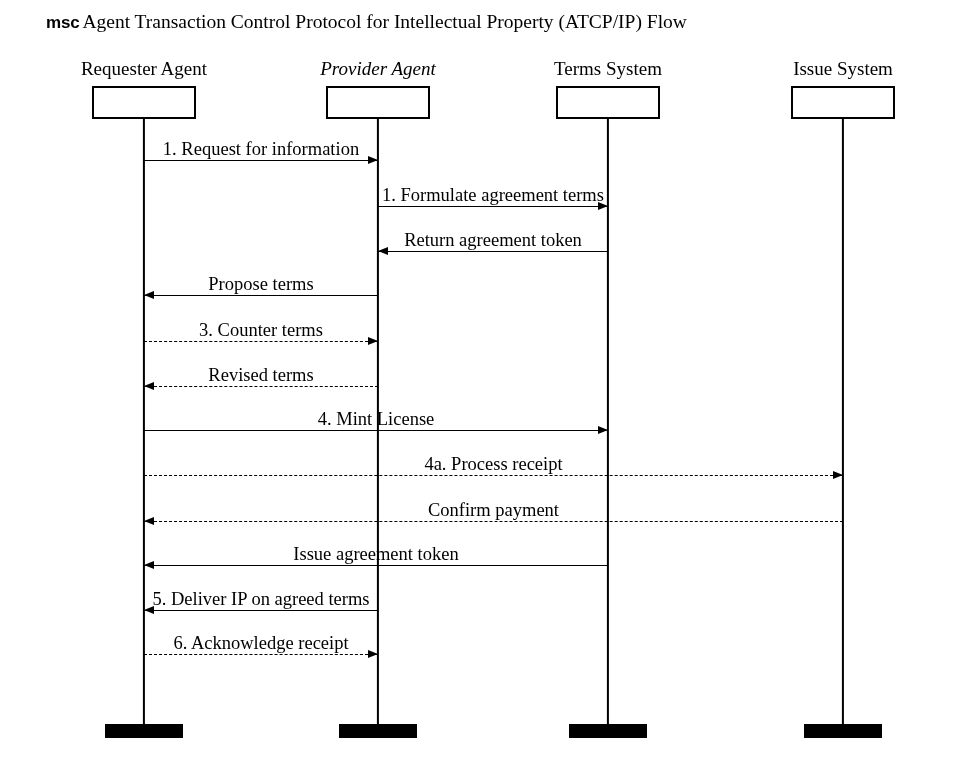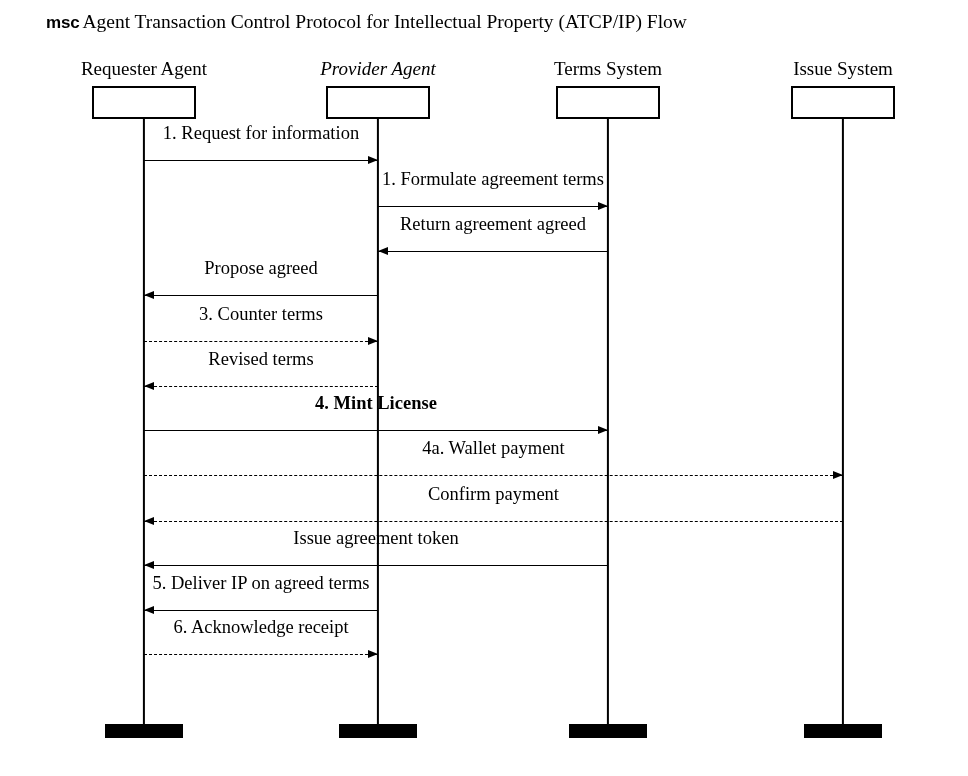--- a/index.html
+++ b/index.html
@@ -104,21 +104,21 @@
     border-top: 4.6px solid transparent;
     border-bottom: 4.6px solid transparent;
     border-right: 10px solid #000;
   }
   .msg-label {
     position: absolute;
     transform: translateX(-50%);
     white-space: nowrap;
     font-size: 18.5px;
     line-height: 21px;
-    bottom: 16px;
+    bottom: 0;
     color: #000;
   }
 </style>
 </head>
 <body>
 
 <div id="msc-root">
 
   <div id="diagram-title">
     <span class="msc-kw">msc</span><span class="title-text">Agent Transaction Control Protocol for Intellectual Property (ATCP/IP) Flow</span>
@@ -149,46 +149,46 @@
         <div class="msg-label" style="left: 117px;">1.  Request for information</div>
       </div>
       <div class="message" style="left: 378px; top: 206px; width: 230px;">
         <div class="msg-line" style="width: 230px;"></div>
         <div class="msg-head right" style="left: 220px;"></div>
         <div class="msg-label" style="left: 115px;">1.  Formulate agreement terms</div>
       </div>
       <div class="message" style="left: 378px; top: 251px; width: 230px;">
         <div class="msg-line" style="width: 230px;"></div>
         <div class="msg-head left" style="left: 0px;"></div>
-        <div class="msg-label" style="left: 115px;">Return agreement agreed</div>
+        <div class="msg-label" style="left: 115px;">Return agreement token</div>
       </div>
       <div class="message" style="left: 144px; top: 295px; width: 234px;">
         <div class="msg-line" style="width: 234px;"></div>
         <div class="msg-head left" style="left: 0px;"></div>
-        <div class="msg-label" style="left: 117px;">Propose agreed</div>
+        <div class="msg-label" style="left: 117px;">Propose terms</div>
       </div>
       <div class="message" style="left: 144px; top: 341px; width: 234px;">
         <div class="msg-line dashed" style="width: 234px;"></div>
         <div class="msg-head right" style="left: 224px;"></div>
         <div class="msg-label" style="left: 117px;">3.  Counter terms</div>
       </div>
       <div class="message" style="left: 144px; top: 386px; width: 234px;">
         <div class="msg-line dashed" style="width: 234px;"></div>
         <div class="msg-head left" style="left: 0px;"></div>
         <div class="msg-label" style="left: 117px;">Revised terms</div>
       </div>
       <div class="message" style="left: 144px; top: 430px; width: 464px;">
         <div class="msg-line" style="width: 464px;"></div>
         <div class="msg-head right" style="left: 454px;"></div>
-        <div class="msg-label" style="left: 232px; font-weight: bold;">4.  Mint License</div>
+        <div class="msg-label" style="left: 232px;">4.  Mint License</div>
       </div>
       <div class="message" style="left: 144px; top: 475px; width: 699px;">
         <div class="msg-line dashed" style="width: 699px;"></div>
         <div class="msg-head right" style="left: 689px;"></div>
-        <div class="msg-label" style="left: 349.5px;">4a.  Wallet payment</div>
+        <div class="msg-label" style="left: 349.5px;">4a.  Process receipt</div>
       </div>
       <div class="message" style="left: 144px; top: 521px; width: 699px;">
         <div class="msg-line dashed" style="width: 699px;"></div>
         <div class="msg-head left" style="left: 0px;"></div>
         <div class="msg-label" style="left: 349.5px;">Confirm payment</div>
       </div>
       <div class="message" style="left: 144px; top: 565px; width: 464px;">
         <div class="msg-line" style="width: 464px;"></div>
         <div class="msg-head left" style="left: 0px;"></div>
         <div class="msg-label" style="left: 232px;">Issue agreement token</div>

